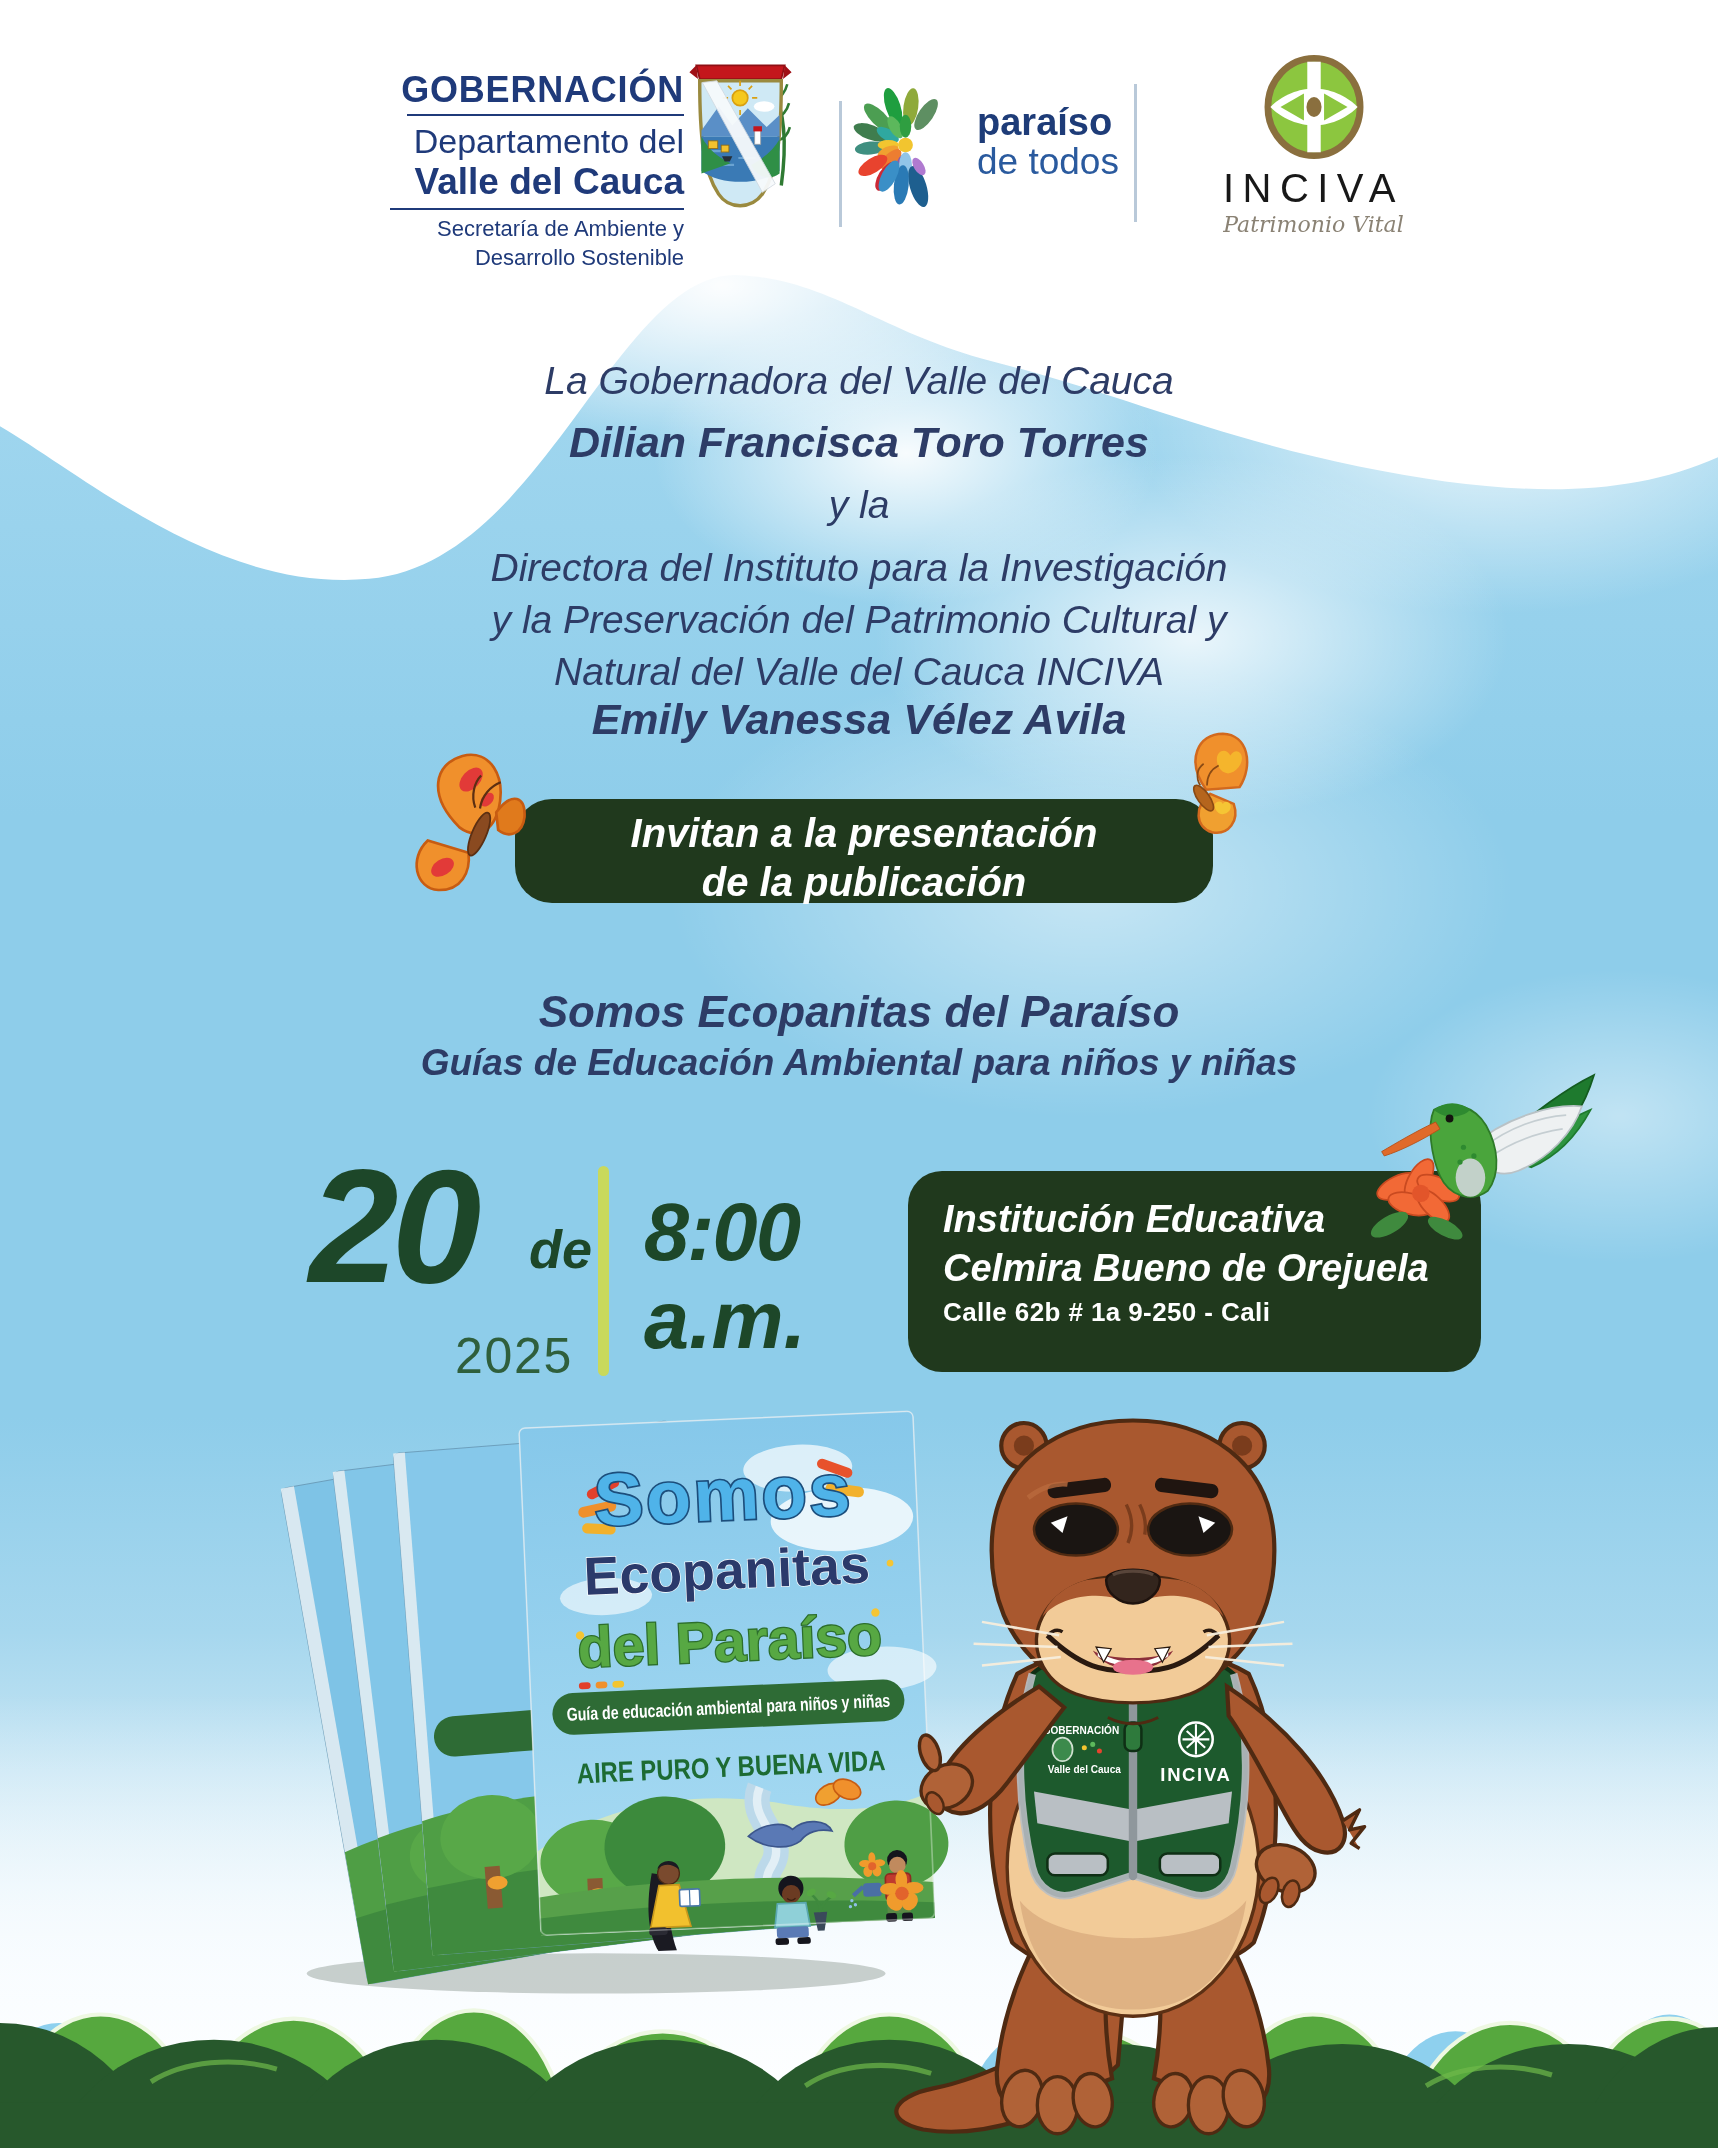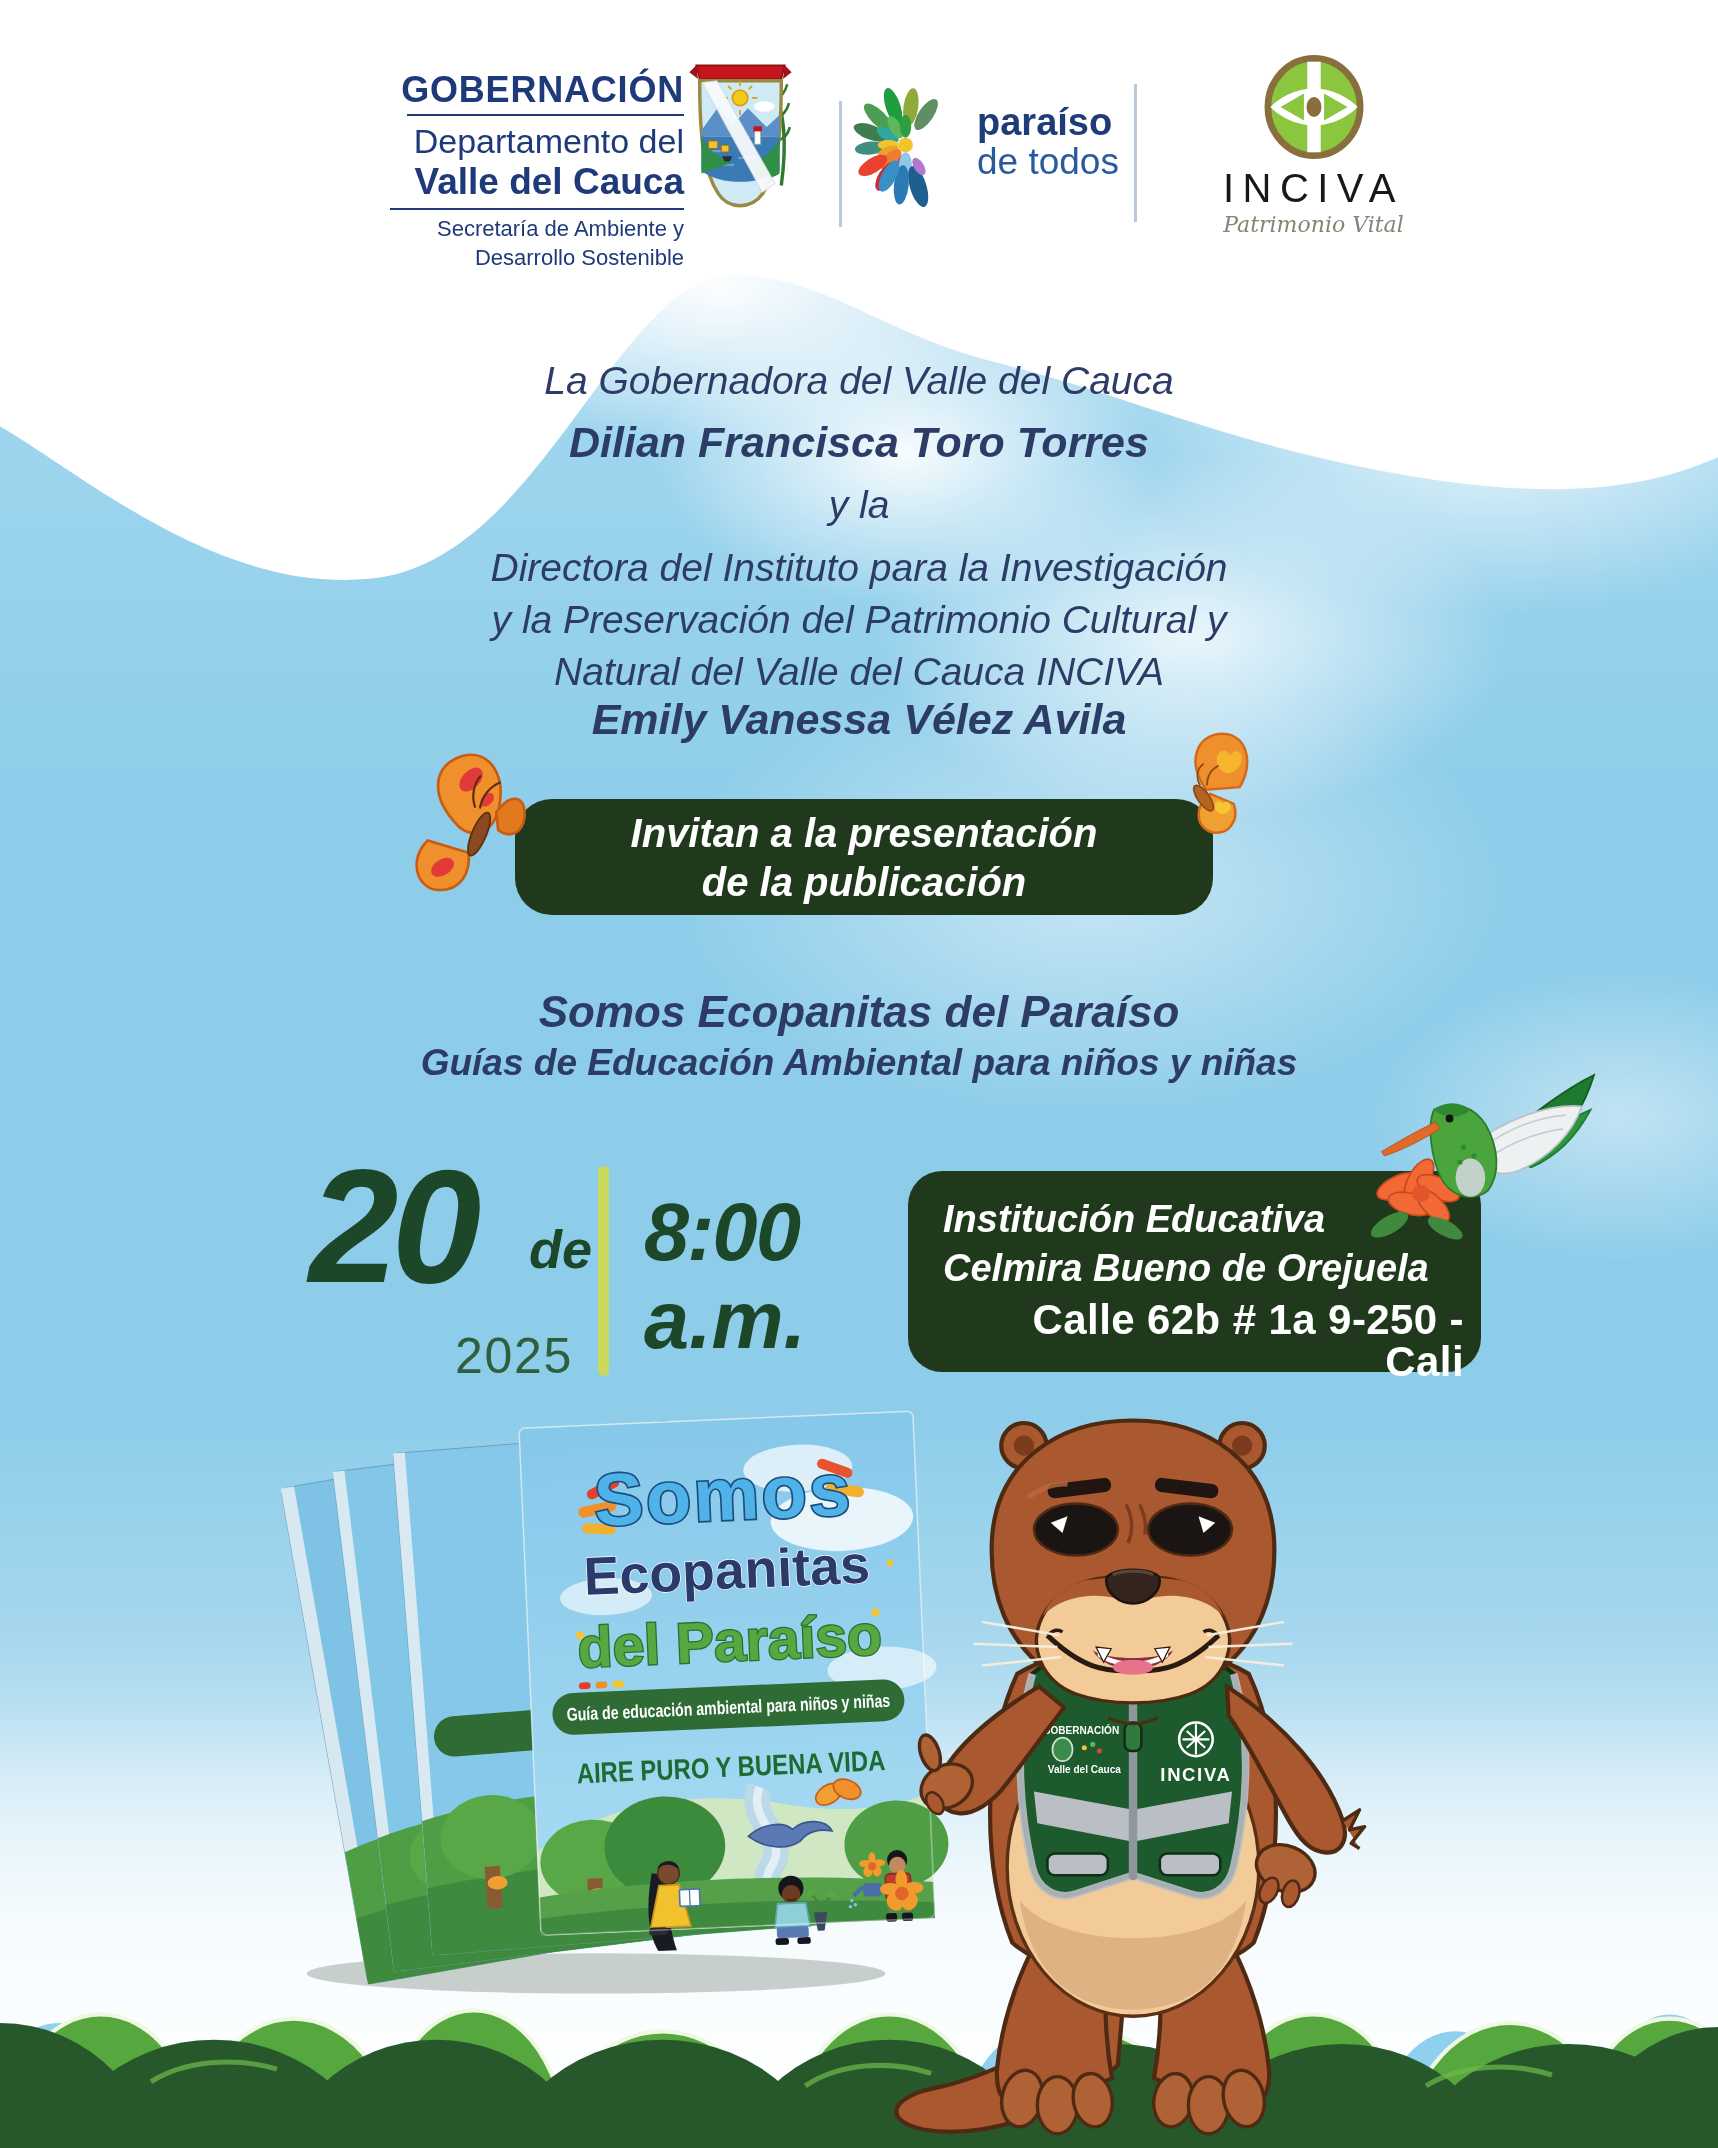--- a/index.html
+++ b/index.html
@@ -35,37 +35,37 @@
   .inciva{left:1175px;top:55px;width:277px;text-align:center;}
   .inciva-name{font-size:40px;letter-spacing:8.4px;color:#181818;margin-top:6.7px;font-weight:400;}
   .inciva-tag{font-size:22px;color:#8a8274;font-family:"DejaVu Serif",serif;font-style:italic;margin-top:1.7px;}
   
   .ctr{left:0;width:1718px;text-align:center;color:#2d3c66;}
   .t-intro{top:359px;font-size:39px;font-style:italic;font-weight:500;}
   .t-gov{top:418px;font-size:43px;font-style:italic;font-weight:bold;}
   .t-conn{top:483px;font-size:39px;font-style:italic;font-weight:500;}
   .t-dir{top:542px;font-size:39px;font-style:italic;font-weight:500;line-height:52px;}
   .t-director{top:695px;font-size:43px;font-style:italic;font-weight:bold;}
-  .pill{left:515px;top:799px;width:698px;height:116px;background:#20391d;border-radius:37px;
+  .pill{left:515px;top:799px;width:698px;height:104px;background:#20391d;border-radius:37px;
     text-align:center;color:#fff;font-size:40px;font-weight:bold;font-style:italic;line-height:49px;padding-top:10px;}
   .t-pub1{top:987px;font-size:44px;font-style:italic;font-weight:bold;}
   .t-pub2{top:1042px;font-size:37px;font-style:italic;font-weight:bold;}
   
   .ev{color:#1d4729;font-style:italic;font-weight:bold;line-height:1;}
   .ev-day{left:309px;top:1146px;font-size:161px;letter-spacing:-6.7px;}
   .ev-de{left:529px;top:1222px;font-size:54px;}
   .ev-month{left:312px;top:1262px;font-size:57px;}
   .ev-year{left:455px;top:1327px;font-size:50px;color:#2f5f3c;font-weight:400;font-style:normal;letter-spacing:1.7px;}
   .ev-div{left:598px;top:1166px;width:11px;height:210px;background:#c9d95c;border-radius:5.9px;}
   .ev-hh{left:644px;top:1192px;font-size:81px;letter-spacing:-1.7px;}
   .ev-ap{left:644px;top:1280px;font-size:81px;}
   .venue{left:908px;top:1171px;width:573px;height:201px;background:#20391d;border-radius:34px;
     color:#fff;padding:28.5px 17px 0 35px;line-height:1;}
   .venue-1,.venue-2{font-size:38px;font-weight:bold;font-style:italic;margin-bottom:11.7px;}
-  .venue-3{font-size:42px;font-weight:bold;margin-top:7px;letter-spacing:0.4px;text-align:right;}
+  .venue-3{font-size:26px;font-weight:bold;margin-top:7px;letter-spacing:0.4px;}
 </style>
 </head>
 <body>
 
 <div class="poster">
 
   <svg class="abs" style="left:0;top:0" width="1718" height="604" viewBox="0 0 2048 720">
     <path d="M0,0 H2048 V545 C1930,598 1788,590 1620,556 C1452,522 1330,468 1180,430 C1052,397 986,332 880,328 C735,322 648,672 440,690 C262,706 108,572 0,508 Z" fill="#ffffff"></path>
   </svg>
 

